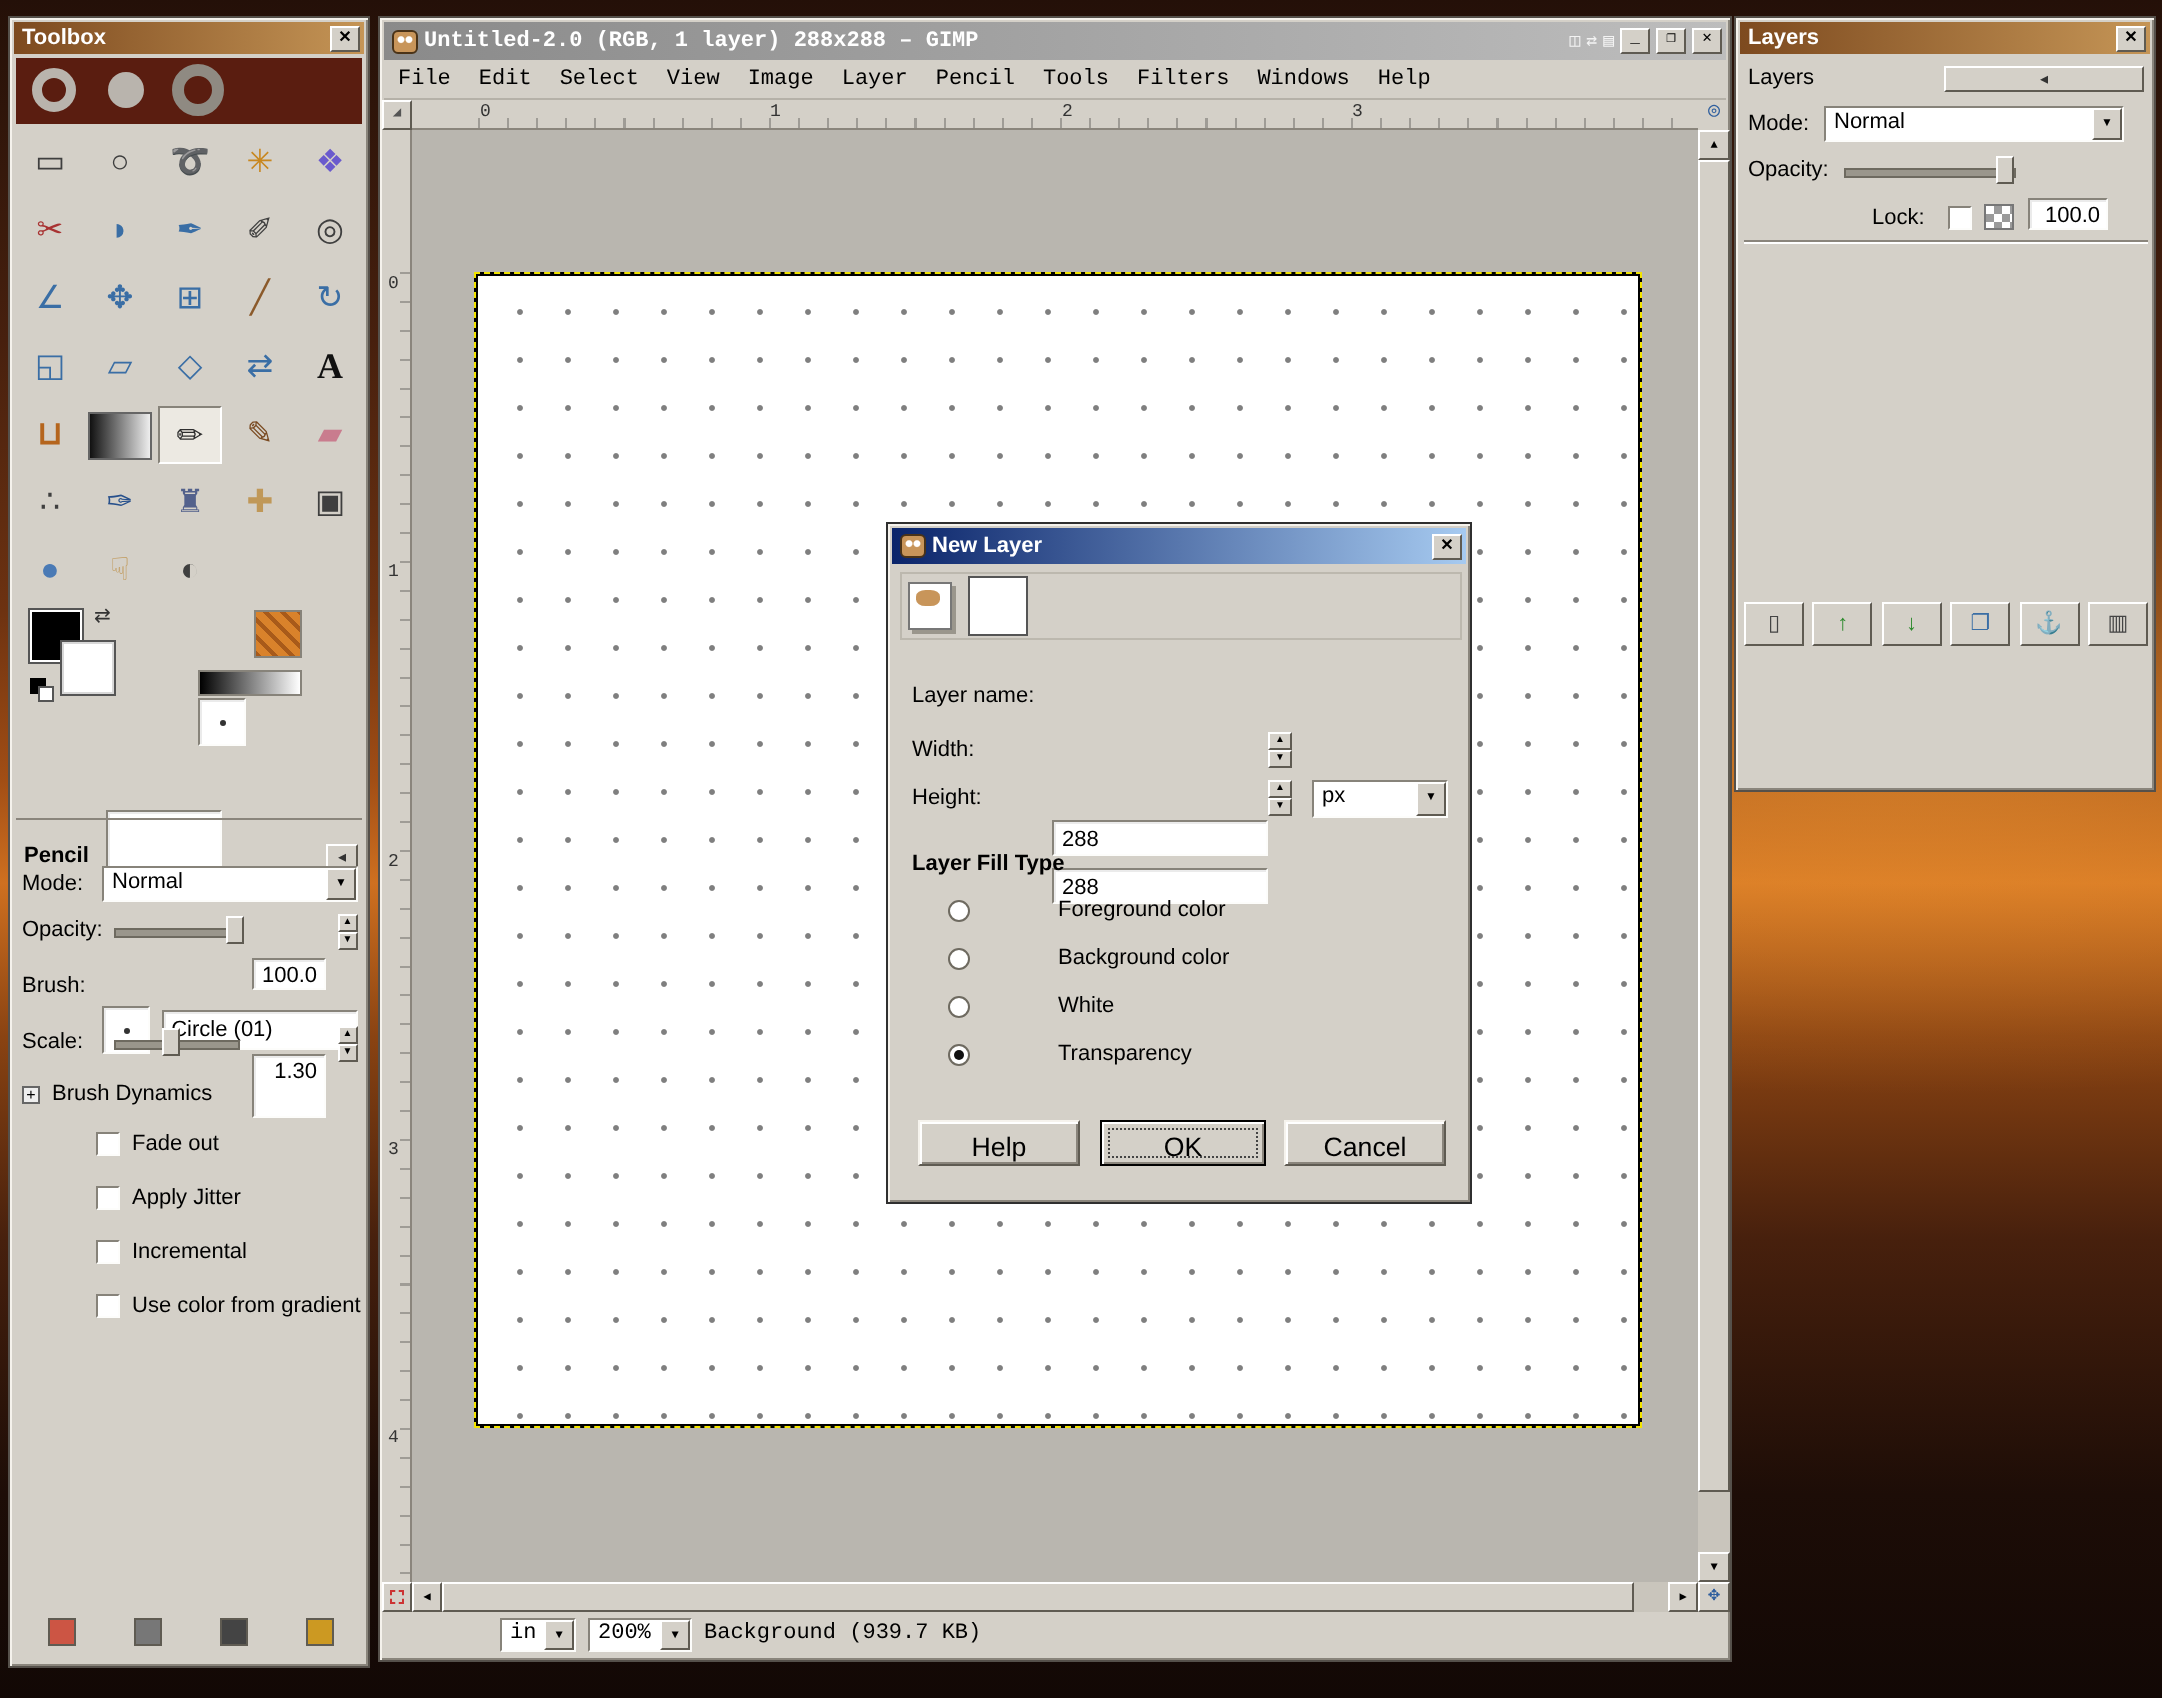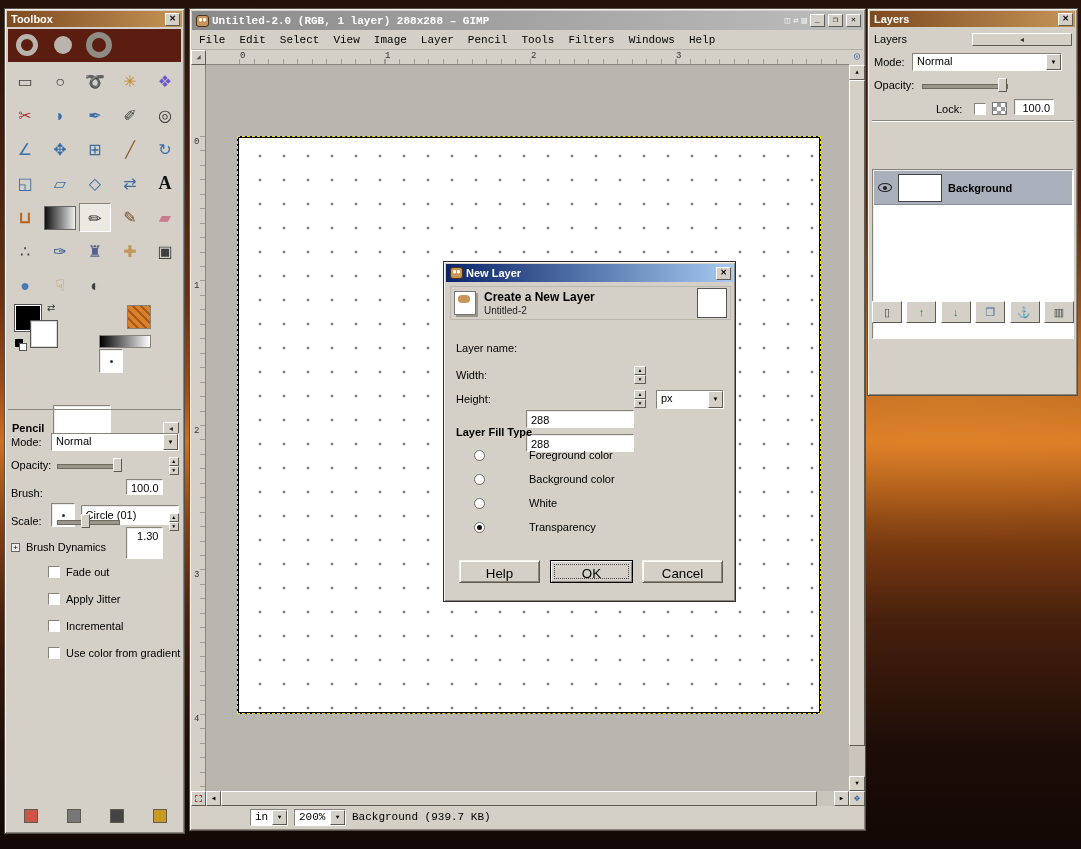--- a/index.html
+++ b/index.html
@@ -436,50 +436,39 @@
         <span class="handle"></span>
       </div>
     <span class="sunken spinnum">100.0</span>
   </div>
   <div class="abs row" id="ly-lock">
     <span style="width:32px">Lock:</span>
     <span class="check"></span>
     <span class="checker" style="width:15px;height:13px;border:1px solid #777"></span>
   </div>
   <div id="ly-sep"></div>
-  <div class="abs sunken" id="ly-list">
-    <div id="ly-row">
-      <span class="eye"></span>
-      <span id="ly-thumb"></span>
-      <b>Background</b>
-    </div>
-  </div>
   <div id="ly-bar">
     <span class="btn3d">▯</span>
     <span class="btn3d">↑</span>
     <span class="btn3d">↓</span>
     <span class="btn3d">❐</span>
     <span class="btn3d">⚓</span>
     <span class="btn3d">▥</span>
   </div>
 </div>
 
 <div class="win" id="dialog">
   <div class="tbar blueti">
     <span class="wilber-ic"></span>
     <span class="ttl">New Layer</span>
     <span class="cap-btn">✕</span>
   </div>
 
   <div id="dlg-header">
     <span id="dlg-hicon"></span>
-    <span class="txt">
-      <b>Create a New Layer</b>
-      <i>Untitled-2</i>
-    </span>
     <span id="dlg-preview"></span>
   </div>
 
   <span class="dlg-label" style="top:80px">Layer name:</span>
 
   <span class="dlg-label" style="top:107px">Width:</span>
   <span class="sunken dim-in" style="top:104px">288</span>
   <span class="dim-spin" style="top:104px">
       <span>▲</span>
       <span>▼</span>

